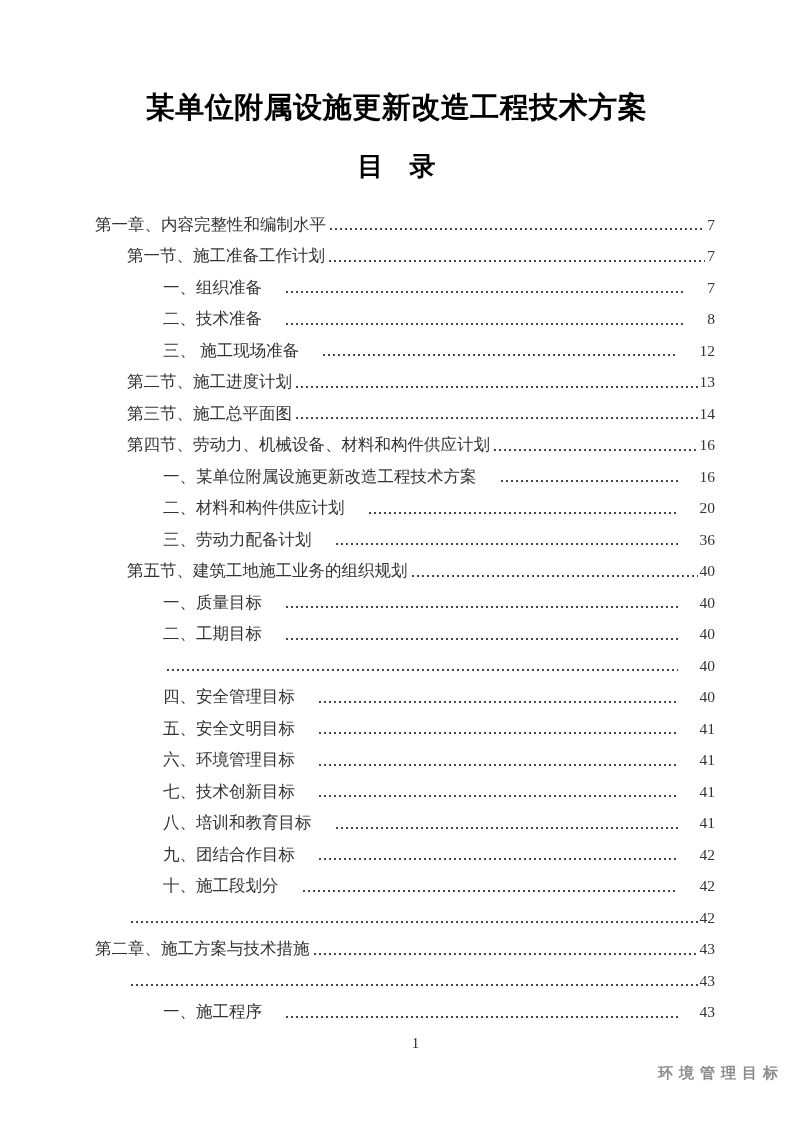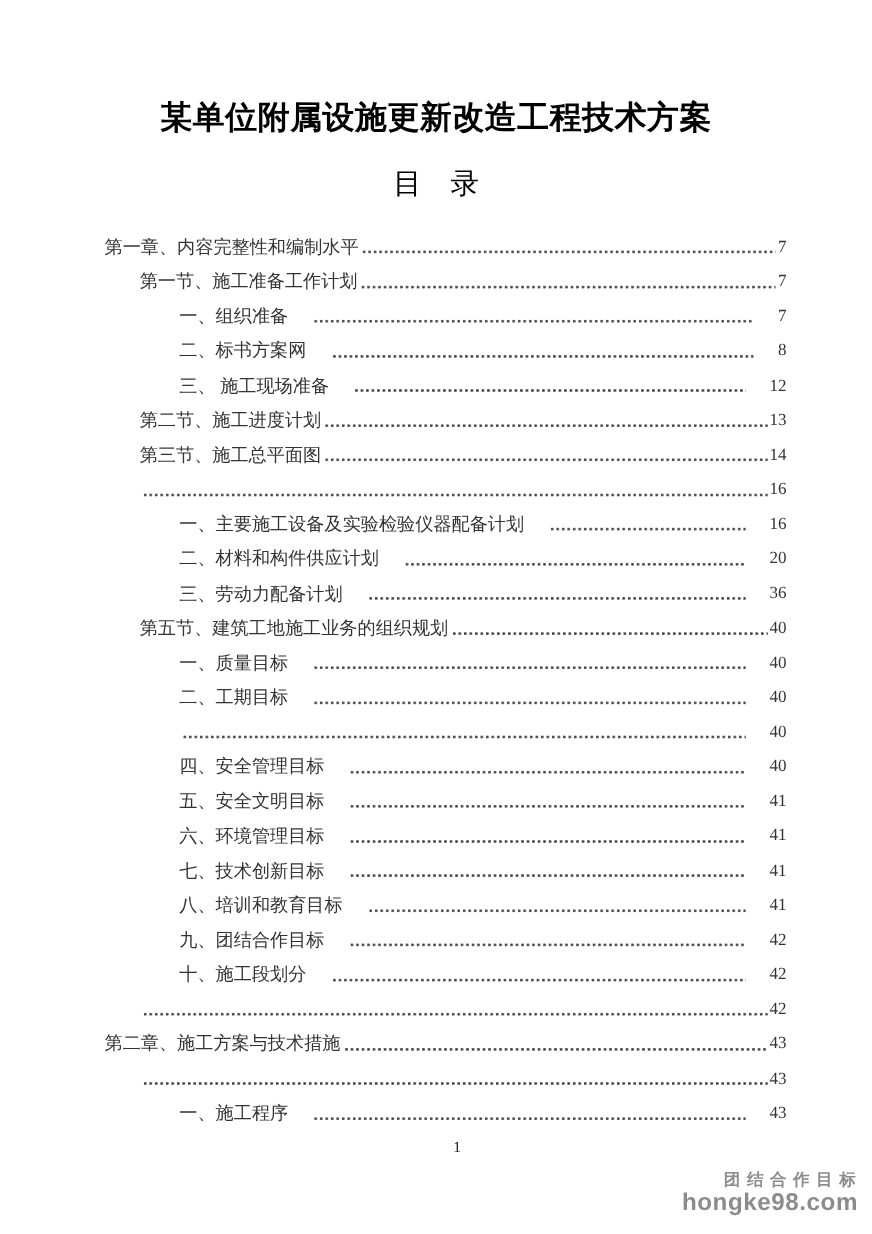--- a/index.html
+++ b/index.html
@@ -17,21 +17,21 @@
     font-size: 29px;
     font-weight: bold;
     color: #000000;
     letter-spacing: 0.5px;
     line-height: 1.2;
   }
   .toc-heading {
     margin-top: 26px;
     text-align: center;
     font-size: 26px;
-    font-weight: normal;
+    font-weight: bold;
     color: #000000;
     line-height: 1.2;
   }
   .toc-list {
     margin: 27px 78px 0 90px; 
   }
   .toc-row {
     display: flex;
     align-items: center;
     height: 31.5px;
@@ -112,21 +112,21 @@
     <span class="toc-page">7</span>
   </div>
 
   <div class="toc-row lvl3">
     <span class="toc-text">一、组织准备</span>
     <span class="leader"></span>
     <span class="toc-page">7</span>
   </div>
 
   <div class="toc-row lvl3">
-    <span class="toc-text">二、标书方案网</span>
+    <span class="toc-text">二、技术准备</span>
     <span class="leader"></span>
     <span class="toc-page">8</span>
   </div>
 
   <div class="toc-row lvl3">
     <span class="toc-text">三、 施工现场准备</span>
     <span class="leader"></span>
     <span class="toc-page">12</span>
   </div>
 
@@ -136,26 +136,27 @@
     <span class="toc-page">13</span>
   </div>
 
   <div class="toc-row lvl2">
     <span class="toc-text">第三节、施工总平面图</span>
     <span class="leader"></span>
     <span class="toc-page">14</span>
   </div>
 
   <div class="toc-row lvl2">
+    <span class="toc-text">第四节、劳动力、机械设备、材料和构件供应计划</span>
     <span class="leader"></span>
     <span class="toc-page">16</span>
   </div>
 
   <div class="toc-row lvl3">
-    <span class="toc-text">一、主要施工设备及实验检验仪器配备计划</span>
+    <span class="toc-text">一、某单位附属设施更新改造工程技术方案</span>
     <span class="leader"></span>
     <span class="toc-page">16</span>
   </div>
 
   <div class="toc-row lvl3">
     <span class="toc-text">二、材料和构件供应计划</span>
     <span class="leader"></span>
     <span class="toc-page">20</span>
   </div>
 
@@ -249,17 +250,16 @@
   <div class="toc-row lvl3">
     <span class="toc-text">一、施工程序</span>
     <span class="leader"></span>
     <span class="toc-page">43</span>
   </div>
 </div>
 
   <div class="page-number">1</div>
 
   <div class="watermark">
-    <div class="site-name">团结合作目标</div>
-    <div class="site-url">hongke98.com</div>
+    <div class="site-name">环境管理目标</div>
   </div>
 
 </div>
 
 </body></html>

